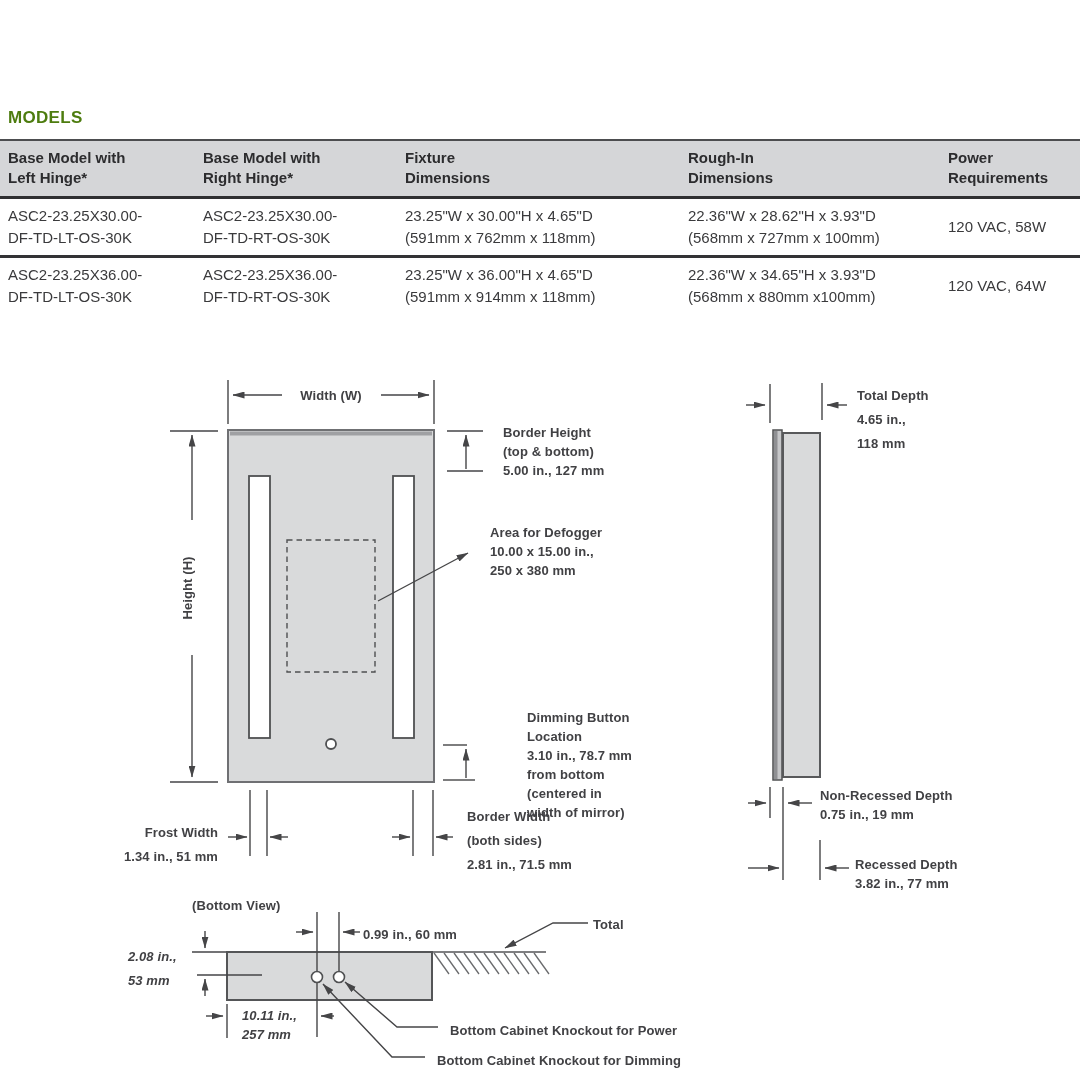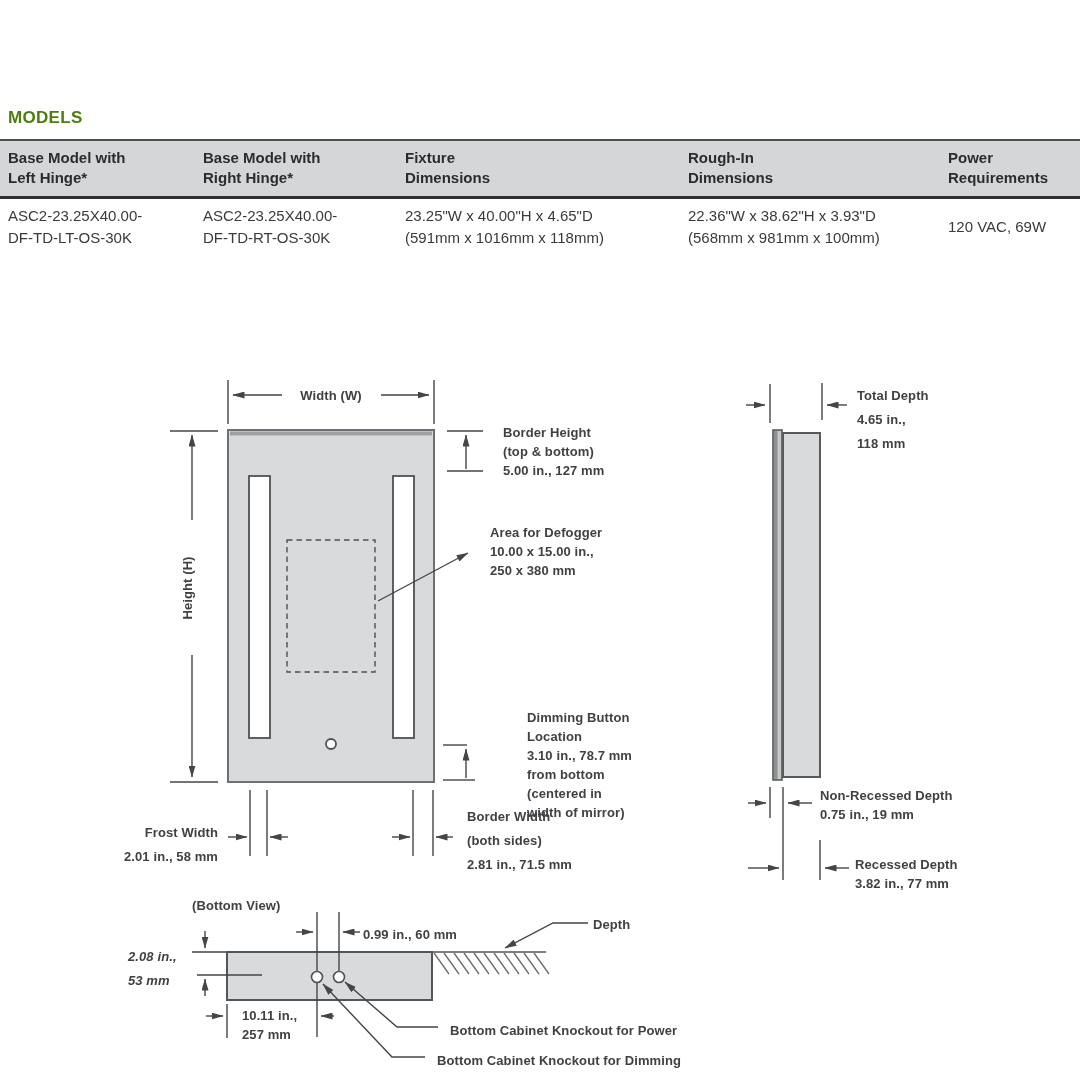--- a/index.html
+++ b/index.html
@@ -63,29 +63,40 @@
       <th>Fixture
 Dimensions</th>
       <th>Rough-In
 Dimensions</th>
       <th>Power
 Requirements</th>
     </tr>
   </thead>
   <tbody>
     <tr>
-      <td>ASC2-23.25X40.00-
+      <td>ASC2-23.25X30.00-
 DF-TD-LT-OS-30K</td>
-      <td>ASC2-23.25X40.00-
+      <td>ASC2-23.25X30.00-
 DF-TD-RT-OS-30K</td>
-      <td>23.25"W x 40.00"H x 4.65"D
-(591mm x 1016mm x 118mm)</td>
-      <td>22.36"W x 38.62"H x 3.93"D
-(568mm x 981mm x 100mm)</td>
-      <td>120 VAC, 69W</td>
+      <td>23.25"W x 30.00"H x 4.65"D
+(591mm x 762mm x 118mm)</td>
+      <td>22.36"W x 28.62"H x 3.93"D
+(568mm x 727mm x 100mm)</td>
+      <td>120 VAC, 58W</td>
+    </tr>
+    <tr>
+      <td>ASC2-23.25X36.00-
+DF-TD-LT-OS-30K</td>
+      <td>ASC2-23.25X36.00-
+DF-TD-RT-OS-30K</td>
+      <td>23.25"W x 36.00"H x 4.65"D
+(591mm x 914mm x 118mm)</td>
+      <td>22.36"W x 34.65"H x 3.93"D
+(568mm x 880mm x100mm)</td>
+      <td>120 VAC, 64W</td>
     </tr>
   </tbody>
 </table>
 
 <svg class="diagram" width="1080" height="710" viewBox="0 370 1080 710" fill="none" stroke-linecap="butt">
   <defs>
     <marker id="ah" viewBox="0 0 12 7" refX="11.5" refY="3.5" markerWidth="12" markerHeight="7" markerUnits="userSpaceOnUse" orient="auto-start-reverse">
       <path d="M0,0 L12,3.5 L0,7 Z" fill="#454547" stroke="none"></path>
     </marker>
   </defs>
@@ -223,34 +234,34 @@
 <div class="lab" style="left:490px; top:523px;">Area for Defogger
 10.00 x 15.00 in.,
 250 x 380 mm</div>
 <div class="lab" style="left:503px; top:708px;margin-left:24px;">Dimming Button
 Location
 3.10 in., 78.7 mm
 from bottom
 (centered in
 width of mirror)</div>
 <div class="lab lh20 right" style="left:98px; top:821px; width:120px;">Frost Width
-2.01 in., 58 mm</div>
+1.34 in., 51 mm</div>
 <div class="lab lh20" style="left:467px; top:805px;">Border Width
 (both sides)
 2.81 in., 71.5 mm</div>
 
 <div class="lab lh20" style="left:857px; top:384px;">Total Depth
 4.65 in.,
 118 mm</div>
 <div class="lab" style="left:820px; top:786px;">Non-Recessed Depth
 0.75 in., 19 mm</div>
 <div class="lab" style="left:855px; top:855px;">Recessed Depth
 3.82 in., 77 mm</div>
 
 <div class="lab" style="left:192px; top:896px;">(Bottom View)</div>
 <div class="lab" style="left:363px; top:925px;">0.99 in., 60 mm</div>
 <div class="lab lh20" style="left:128px; top:945px;font-style:italic;">2.08 in.,
 53 mm</div>
-<div class="lab" style="left:242px; top:1006px;">10.11 in.,
+<div class="lab" style="left:242px; top:1006px;font-style:italic;">10.11 in.,
 257 mm</div>
-<div class="lab" style="left:593px; top:915px;">Depth</div>
+<div class="lab" style="left:593px; top:915px;">Total</div>
 <div class="lab" style="left:450px; top:1021px;">Bottom Cabinet Knockout for Power</div>
 <div class="lab" style="left:437px; top:1051px;text-align:center;">Bottom Cabinet Knockout for Dimming</div>
 
 </body></html>

